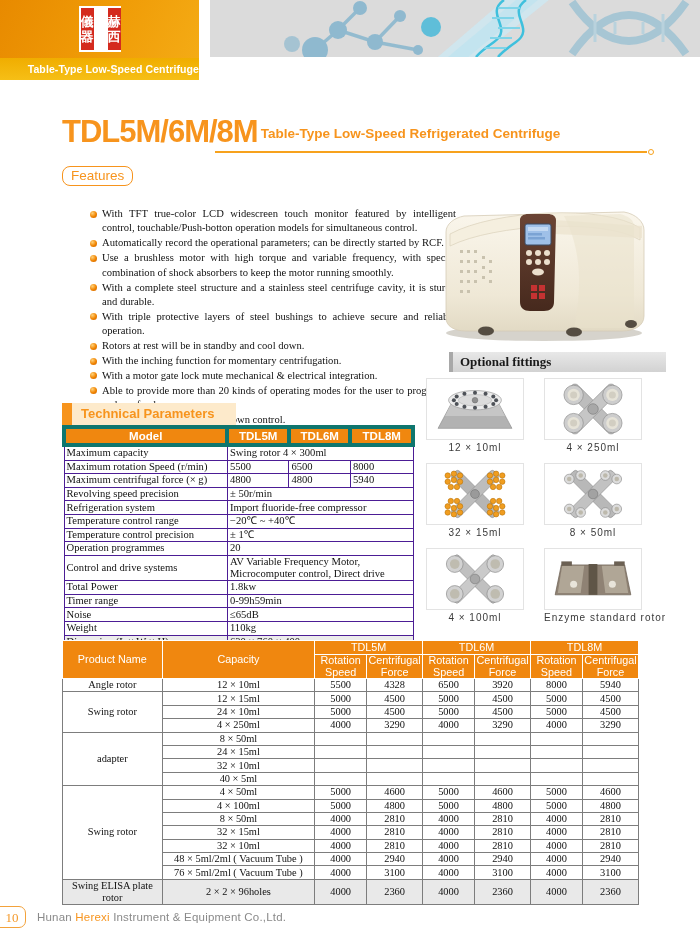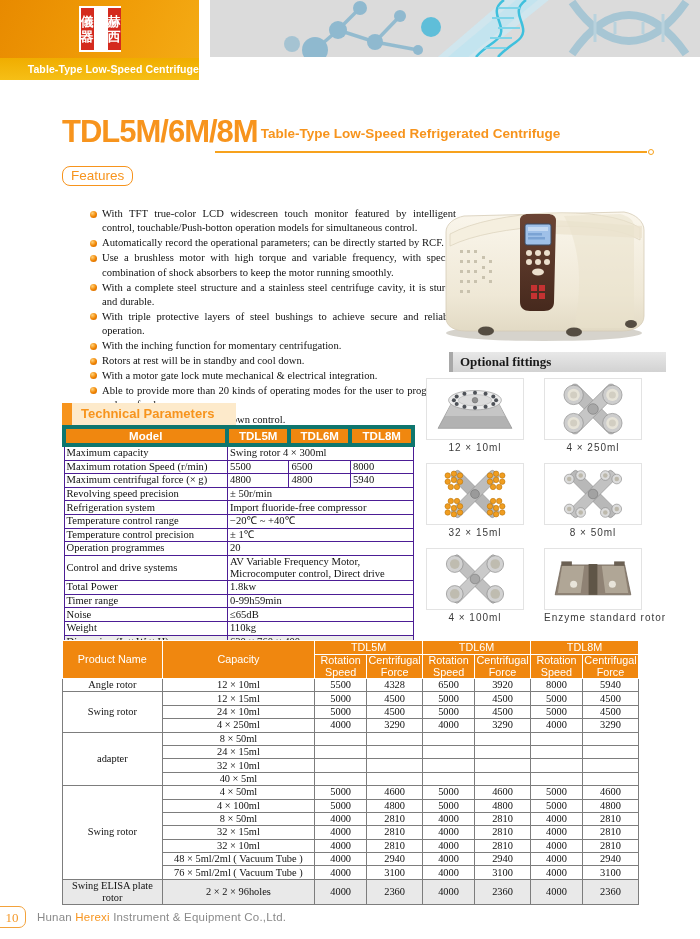--- a/index.html
+++ b/index.html
@@ -155,22 +155,22 @@
     <span class="end-dot"></span>
   </div>
 
   <div class="features-tag">Features</div>
   <ul class="features-list">
       <li><span class="bullet"></span><span>With TFT true-color LCD widescreen touch monitor featured by intelligent control, touchable/Push-botton operation models for simultaneous control.</span></li>
       <li><span class="bullet"></span><span>Automatically record the operational parameters; can be directly started by RCF.</span></li>
       <li><span class="bullet"></span><span>Use a brushless motor with high torque and variable frequency, with special combination of shock absorbers to keep the motor running smoothly.</span></li>
       <li><span class="bullet"></span><span>With a complete steel structure and a stainless steel centrifuge cavity, it is sturdy and durable.</span></li>
       <li><span class="bullet"></span><span>With triple protective layers of steel bushings to achieve secure and reliable operation.</span></li>
+      <li><span class="bullet"></span><span>Rotors at rest will be in standby and cool down.</span></li>
       <li><span class="bullet"></span><span>With the inching function for momentary centrifugation.</span></li>
-      <li><span class="bullet"></span><span>Rotors at rest will be in standby and cool down.</span></li>
       <li><span class="bullet"></span><span>With a motor gate lock mute mechanical &amp; electrical integration.</span></li>
       <li><span class="bullet"></span><span>Able to provide more than 20 kinds of operating modes for the user to programme and use freely.</span></li>
       <li><span class="bullet"></span><span>10 levels for speed-up/speed-down control.</span></li>
     </ul>
 
   <div class="product-photo">
     <svg width="240" height="158" viewBox="0 0 240 158">
       <defs>
         <linearGradient id="body" x1="0" y1="0" x2="0" y2="1">
           <stop offset="0" stop-color="#faf6ec"></stop>

